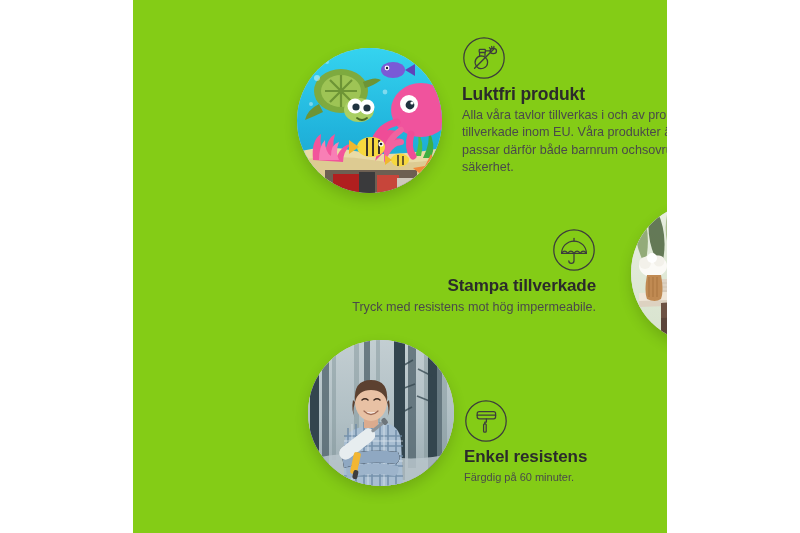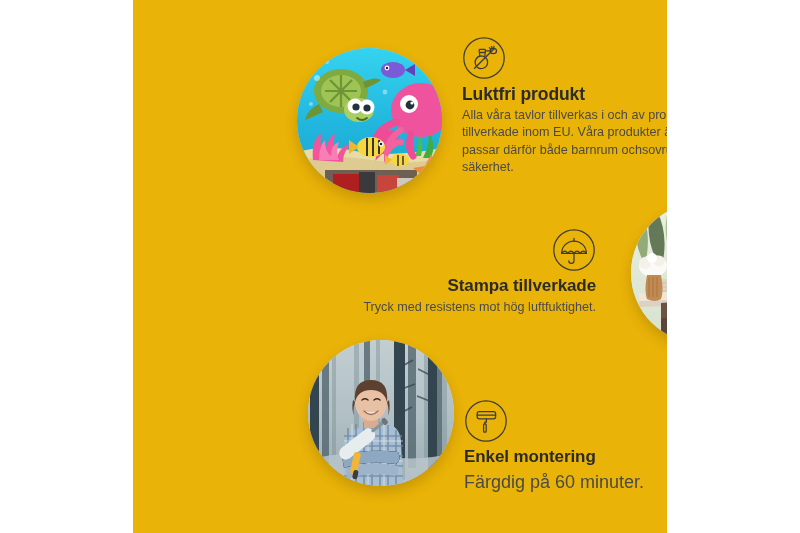--- a/index.html
+++ b/index.html
@@ -22,21 +22,21 @@
     background: #ffffff;
   }
 
   
   .panel {
     position: absolute;
     left: 133px;
     top: 0;
     width: 534px;
     height: 533px;
-    background: #eab308;
+    background: #84cc16;
     overflow: hidden;
   }
 
   
   .feature {
     position: absolute;
   }
   .feature .icon-wrap {
     width: 44px;
     height: 44px;
@@ -84,21 +84,21 @@
   #feature-waterproof p  { font-size: 12.6px; }
 
   
   #feature-easyinstall {
     left: 331px;
     top: 399px;
     width: 240px;
     text-align: left;
   }
   #feature-easyinstall h3 { font-size: 17px; }
-  #feature-easyinstall p  { font-size: 18px; }
+  #feature-easyinstall p  { font-size: 11px; }
 
   
   .photo {
     position: absolute;
     border-radius: 50%;
     overflow: hidden;
     box-shadow: 0 6px 14px rgba(0,0,0,0.16);
     background: #cfd3d4;
   }
   .photo > svg { display: block; width: 100%; height: 100%; }
@@ -293,21 +293,21 @@
       <span class="icon-wrap">
         <svg viewBox="0 0 44 44" fill="none" stroke="#3c3c3c" stroke-width="1.25" stroke-linecap="round" stroke-linejoin="round">
           <circle cx="22" cy="22" r="20.2"></circle>
           <path d="M9.6 25.4 a12.4 12.4 0 0 1 24.8 0 z"></path>
           <path d="M9.6 25.4 q3.1 -4.4 6.2 0 q3.1 -4.4 6.2 0 q3.1 -4.4 6.2 0 q3.1 -4.4 6.2 0"></path>
           <path d="M22 13 l0 -2.6"></path>
           <path d="M22 25.4 l0 7.4 a2.6 2.6 0 0 1 -5.2 0"></path>
         </svg>
       </span>
       <h3>Stampa tillverkade</h3>
-      <p>Tryck med resistens mot hög luftfuktighet.</p>
+      <p>Tryck med resistens mot hög impermeabile.</p>
     </div>
 
     <div class="photo" id="photo-installer">
       <svg viewBox="0 0 146 146" preserveAspectRatio="xMidYMid slice">
         <defs>
           <linearGradient id="mist" x1="0" y1="0" x2="0" y2="1">
             <stop offset="0" stop-color="#c3ced2"></stop>
             <stop offset="0.55" stop-color="#b0bfc4"></stop>
             <stop offset="1" stop-color="#99aab0"></stop>
           </linearGradient>
@@ -390,18 +390,18 @@
     <div class="feature" id="feature-easyinstall">
       <span class="icon-wrap">
         <svg viewBox="0 0 44 44" fill="none" stroke="#3c3c3c" stroke-width="1.25" stroke-linecap="round" stroke-linejoin="round">
           <circle cx="22" cy="22" r="20.2"></circle>
           <rect x="13.2" y="12.6" width="18.4" height="7.2" rx="2"></rect>
           <path d="M13.2 16.2 l18.4 0"></path>
           <path d="M22.4 19.8 l0 3.2 l-1.6 0 l0 1.8"></path>
           <rect x="19.6" y="24.8" width="2.6" height="8.4" rx="1"></rect>
         </svg>
       </span>
-      <h3>Enkel montering</h3>
+      <h3>Enkel resistens</h3>
       <p>Färgdig på 60 minuter.</p>
     </div>
 
   </div>
 </div>
 
 </body></html>

